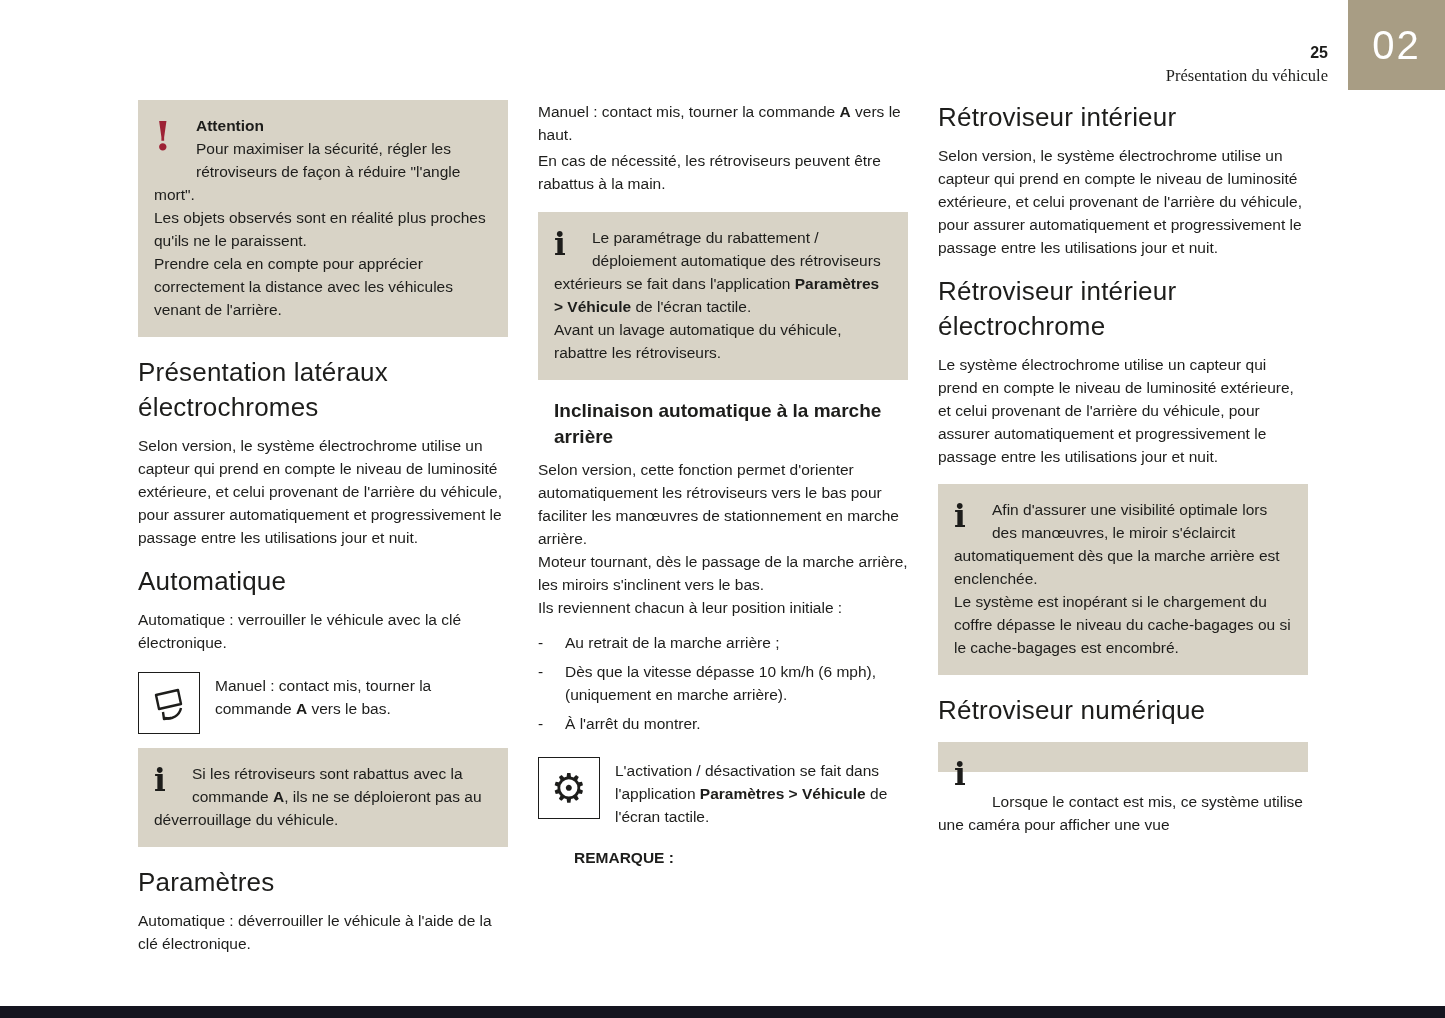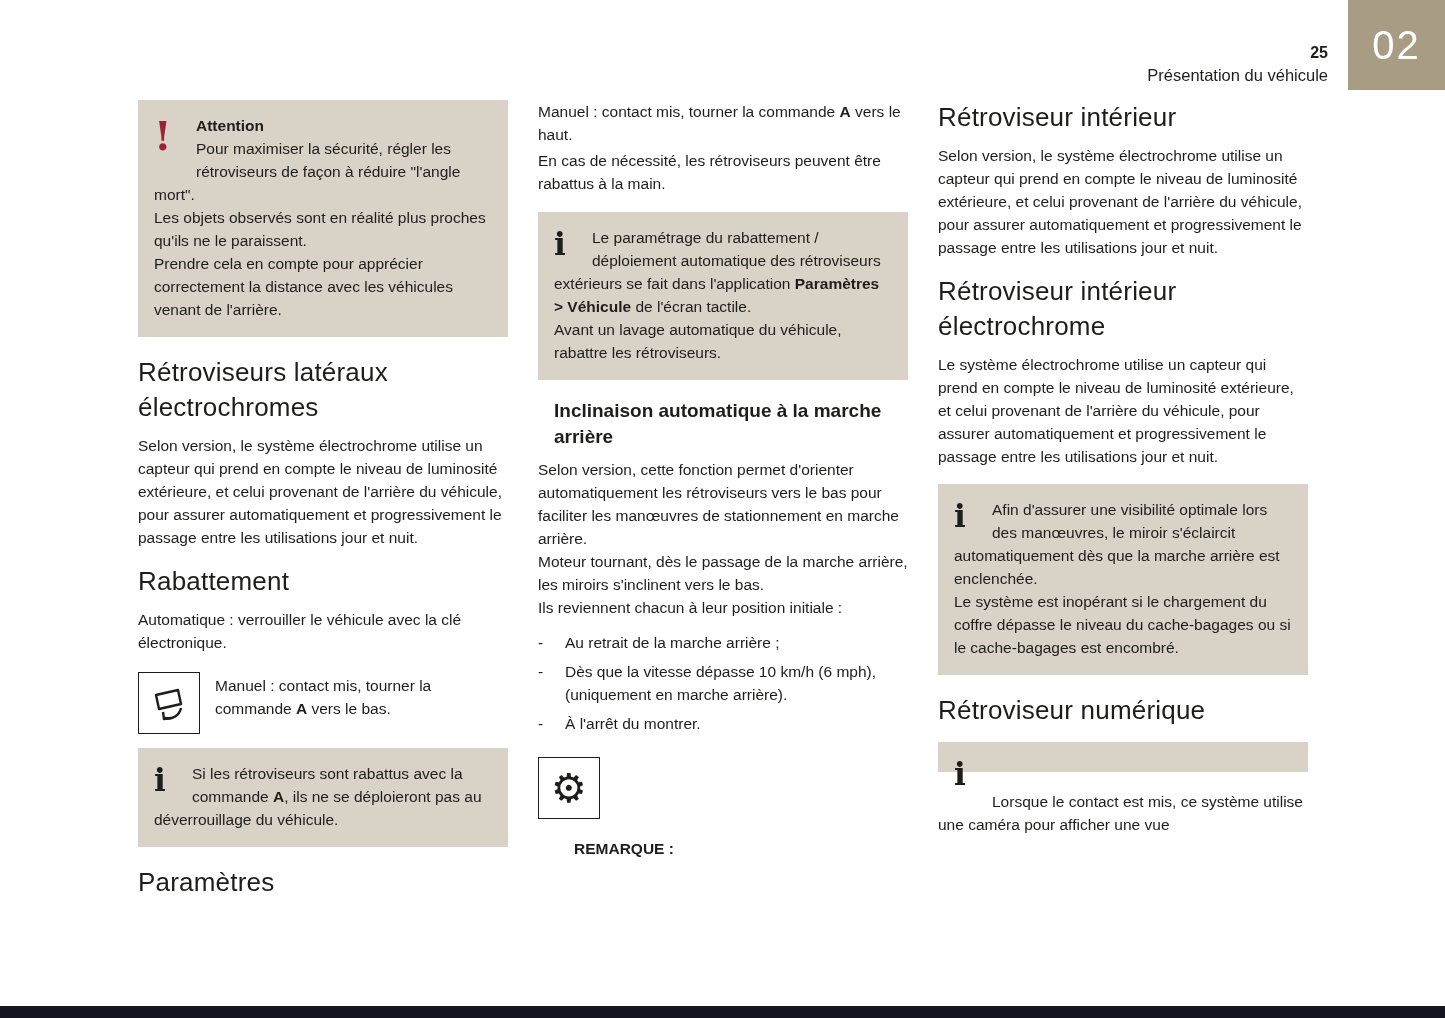--- a/index.html
+++ b/index.html
@@ -21,21 +21,21 @@
     display:flex; align-items:center; justify-content:center;
     font-size:40px; font-weight:300; letter-spacing:2px;
     font-family:"Liberation Sans", sans-serif;
   }
   .page-num {
     position:absolute; top:44px; right:117px;
     font-size:16px; font-weight:700; text-align:center;
   }
   .header-title {
     position:absolute; top:66px; right:117px;
-    font-size:16.5px; text-align:center;
+    font-size:16.5px; text-align:center;font-family:Liberation Serif, serif;
   }
 
   
   .columns {
     position:absolute; top:100px; left:138px;
     display:flex; gap:30px;
   }
   .col { width:370px; }
 
   .body-p {
@@ -134,44 +134,45 @@
   <div class="col">
 
     <div class="box first">
       <span class="warn-icon">!</span>
       <div class="att-title">Attention</div>
       <div class="box-text">Pour maximiser la sécurité, régler les rétroviseurs de façon à réduire "l'angle mort".
 Les objets observés sont en réalité plus proches qu'ils ne le paraissent.
 Prendre cela en compte pour apprécier correctement la distance avec les véhicules venant de l'arrière.</div>
     </div>
 
-    <h2 class="sec">Rétroviseurs latéraux
+    <h2 class="sec">Présentation latéraux
 électrochromes</h2>
     <p class="body-p">Selon version, le système électrochrome utilise un capteur qui prend en compte le niveau de luminosité extérieure, et celui provenant de l'arrière du véhicule, pour assurer automatiquement et progressivement le passage entre les utilisations jour et nuit.</p>
 
-    <h2 class="sec">Rabattement</h2>
+    <h2 class="sec">Automatique</h2>
     <p class="body-p">Automatique : verrouiller le véhicule avec la clé électronique.</p>
 
     <div class="icon-row">
       <div class="icon-box">
         <svg width="46" height="46" viewBox="0 0 46 46">
           <path d="M10 15 L32 10 L35 24 L13 29 Z" fill="none" stroke="#1d1d1b" stroke-width="2.4" stroke-linejoin="round"></path>
           <path d="M35 28 A 13 13 0 0 1 19 38" fill="none" stroke="#1d1d1b" stroke-width="2.4"></path>
           <path d="M17 32 L18 39 L25 38" fill="none" stroke="#1d1d1b" stroke-width="2.4" stroke-linejoin="round"></path>
         </svg>
       </div>
       <div class="row-text"><span>Manuel : contact mis, tourner la commande </span><b>A</b><span> vers le bas.</span></div>
     </div>
 
     <div class="box">
       <span class="info-icon">i</span>
       <div class="box-text"><span>Si les rétroviseurs sont rabattus avec la commande </span><b>A</b><span>, ils ne se déploieront pas au déverrouillage du véhicule.</span></div>
     </div>
 
     <h2 class="sec">Paramètres</h2>
+    <p class="body-p">Automatique : déverrouiller le véhicule à l'aide de la clé électronique.</p>
 
   </div>
 
   <div class="col">
 
     <p class="body-p"><span>Manuel : contact mis, tourner la commande </span><b>A</b><span> vers le haut.</span></p>
     <p class="body-p">En cas de nécessité, les rétroviseurs peuvent être rabattus à la main.</p>
 
     <div class="box" style="margin-top:17px;">
       <span class="info-icon">i</span>
@@ -196,20 +197,21 @@
       <div class="dash-item">
         <span class="dash">-</span>
         <span>À l'arrêt du montrer.</span>
       </div>
     </div>
 
     <div class="icon-row" style="margin-top:22px;">
       <div class="icon-box">
         <span class="gear-glyph">⚙</span>
       </div>
+      <div class="row-text"><span>L'activation / désactivation se fait dans l'application </span><b>Paramètres &gt; Véhicule</b><span> de l'écran tactile.</span></div>
     </div>
 
     <div class="note-label">REMARQUE :</div>
 
   </div>
 
   <div class="col">
 
     <h2 class="sec first">Rétroviseur intérieur</h2>
     <p class="body-p">Selon version, le système électrochrome utilise un capteur qui prend en compte le niveau de luminosité extérieure, et celui provenant de l'arrière du véhicule, pour assurer automatiquement et progressivement le passage entre les utilisations jour et nuit.</p>

